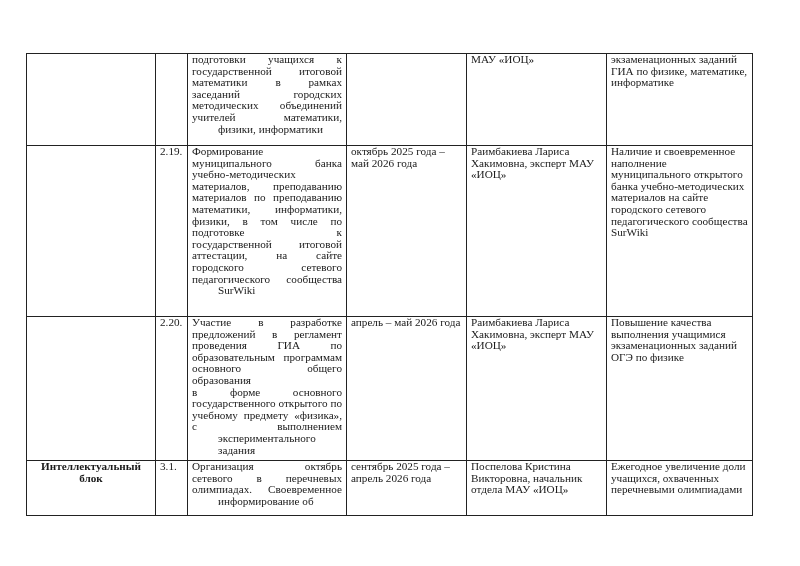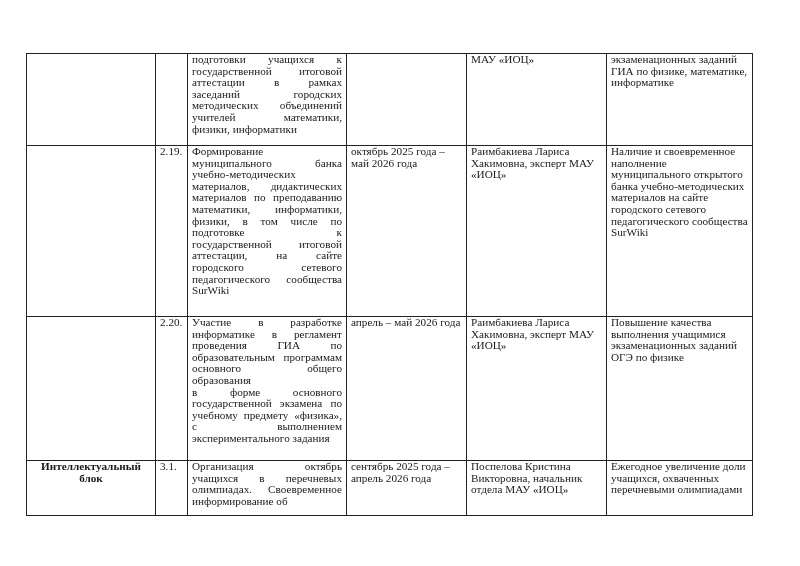--- a/index.html
+++ b/index.html
@@ -8,21 +8,21 @@
   .page { position:absolute; left:0; top:0; width:800px; height:566px; background:#fff; }
   table.plan { position:absolute; left:26px; top:53px; border-collapse:collapse;
                table-layout:fixed; width:726px; }
   table.plan td { border:1px solid #222; vertical-align:top; padding:0 4px;
                   font-size:11.2px; line-height:11.6px; }
   col.c1 { width:129px; } col.c2 { width:32px; } col.c3 { width:159px; }
   col.c4 { width:120px; } col.c5 { width:140px; } col.c6 { width:146px; }
   td.num { text-align:left; padding-left:4px;margin-left:28px; }
   td.just { text-align:justify; text-align-last:left; }
   td.just span.line { display:block; text-align:justify; text-align-last:justify; }
-  td.just span.line.last { text-align-last:left; }
+  td.just span.line.last { text-align-last:left;margin-left:26px; }
   td.center { text-align:left; }
   td.block { text-align:center; font-weight:bold; }
 </style>
 </head>
 <body>
 
 <div class="page">
   <table class="plan">
     <colgroup>
       <col class="c1">
@@ -32,78 +32,78 @@
         <col class="c5">
         <col class="c6">
     </colgroup>
     <tbody id="tbody">
         <tr style="height: 92px;">
           <td class="block"></td>
           <td class="num"></td>
           <td class="just">
             <span class="line">подготовки учащихся к</span>
             <span class="line">государственной итоговой</span>
-            <span class="line">аттестации в рамках</span>
+            <span class="line">математики в рамках</span>
             <span class="line">заседаний городских</span>
             <span class="line">методических объединений</span>
             <span class="line">учителей математики,</span>
             <span class="line last">физики, информатики</span>
           </td>
           <td class="center"></td>
           <td class="center">МАУ «ИОЦ»</td>
           <td class="center">экзаменационных заданий ГИА по физике, математике, информатике</td>
         </tr>
         <tr style="height: 171px;">
           <td class="block"></td>
           <td class="num">2.19.</td>
           <td class="just">
             <span class="line">Формирование</span>
             <span class="line">муниципального банка</span>
             <span class="line">учебно-методических</span>
-            <span class="line">материалов, дидактических</span>
+            <span class="line">материалов, преподаванию</span>
             <span class="line">материалов по преподаванию</span>
             <span class="line">математики, информатики,</span>
             <span class="line">физики, в том числе по</span>
             <span class="line">подготовке к</span>
             <span class="line">государственной итоговой</span>
             <span class="line">аттестации, на сайте</span>
             <span class="line">городского сетевого</span>
             <span class="line">педагогического сообщества</span>
             <span class="line last">SurWiki</span>
           </td>
           <td class="center">октябрь 2025 года – май 2026 года</td>
           <td class="center">Раимбакиева Лариса Хакимовна, эксперт МАУ «ИОЦ»</td>
           <td class="center">Наличие и своевременное наполнение муниципального открытого банка учебно-методических материалов на сайте городского сетевого педагогического сообщества SurWiki</td>
         </tr>
         <tr style="height: 144px;">
           <td class="block"></td>
           <td class="num">2.20.</td>
           <td class="just">
             <span class="line">Участие в разработке</span>
-            <span class="line">информатике в регламент</span>
+            <span class="line">предложений в регламент</span>
             <span class="line">проведения ГИА по</span>
             <span class="line">образовательным программам</span>
             <span class="line">основного общего</span>
             <span class="line">образования</span>
             <span class="line">в форме основного</span>
-            <span class="line">государственной экзамена по</span>
+            <span class="line">государственного открытого по</span>
             <span class="line">учебному предмету «физика»,</span>
             <span class="line">с выполнением</span>
             <span class="line last">экспериментального задания</span>
           </td>
           <td class="center">апрель – май 2026 года</td>
           <td class="center">Раимбакиева Лариса Хакимовна, эксперт МАУ «ИОЦ»</td>
           <td class="center">Повышение качества выполнения учащимися экзаменационных заданий ОГЭ по физике</td>
         </tr>
         <tr style="height: 55px; padding-left: 14px;">
           <td class="block">Интеллектуальный блок</td>
           <td class="num">3.1.</td>
           <td class="just">
             <span class="line">Организация октябрь</span>
-            <span class="line">учащихся в перечневых</span>
+            <span class="line">сетевого в перечневых</span>
             <span class="line">олимпиадах. Своевременное</span>
             <span class="line last">информирование об</span>
           </td>
           <td class="center">сентябрь 2025 года – апрель 2026 года</td>
           <td class="center">Поспелова Кристина Викторовна, начальник отдела МАУ «ИОЦ»</td>
           <td class="center">Ежегодное увеличение доли учащихся, охваченных перечневыми олимпиадами</td>
         </tr>
       </tbody>
   </table>
 </div>

